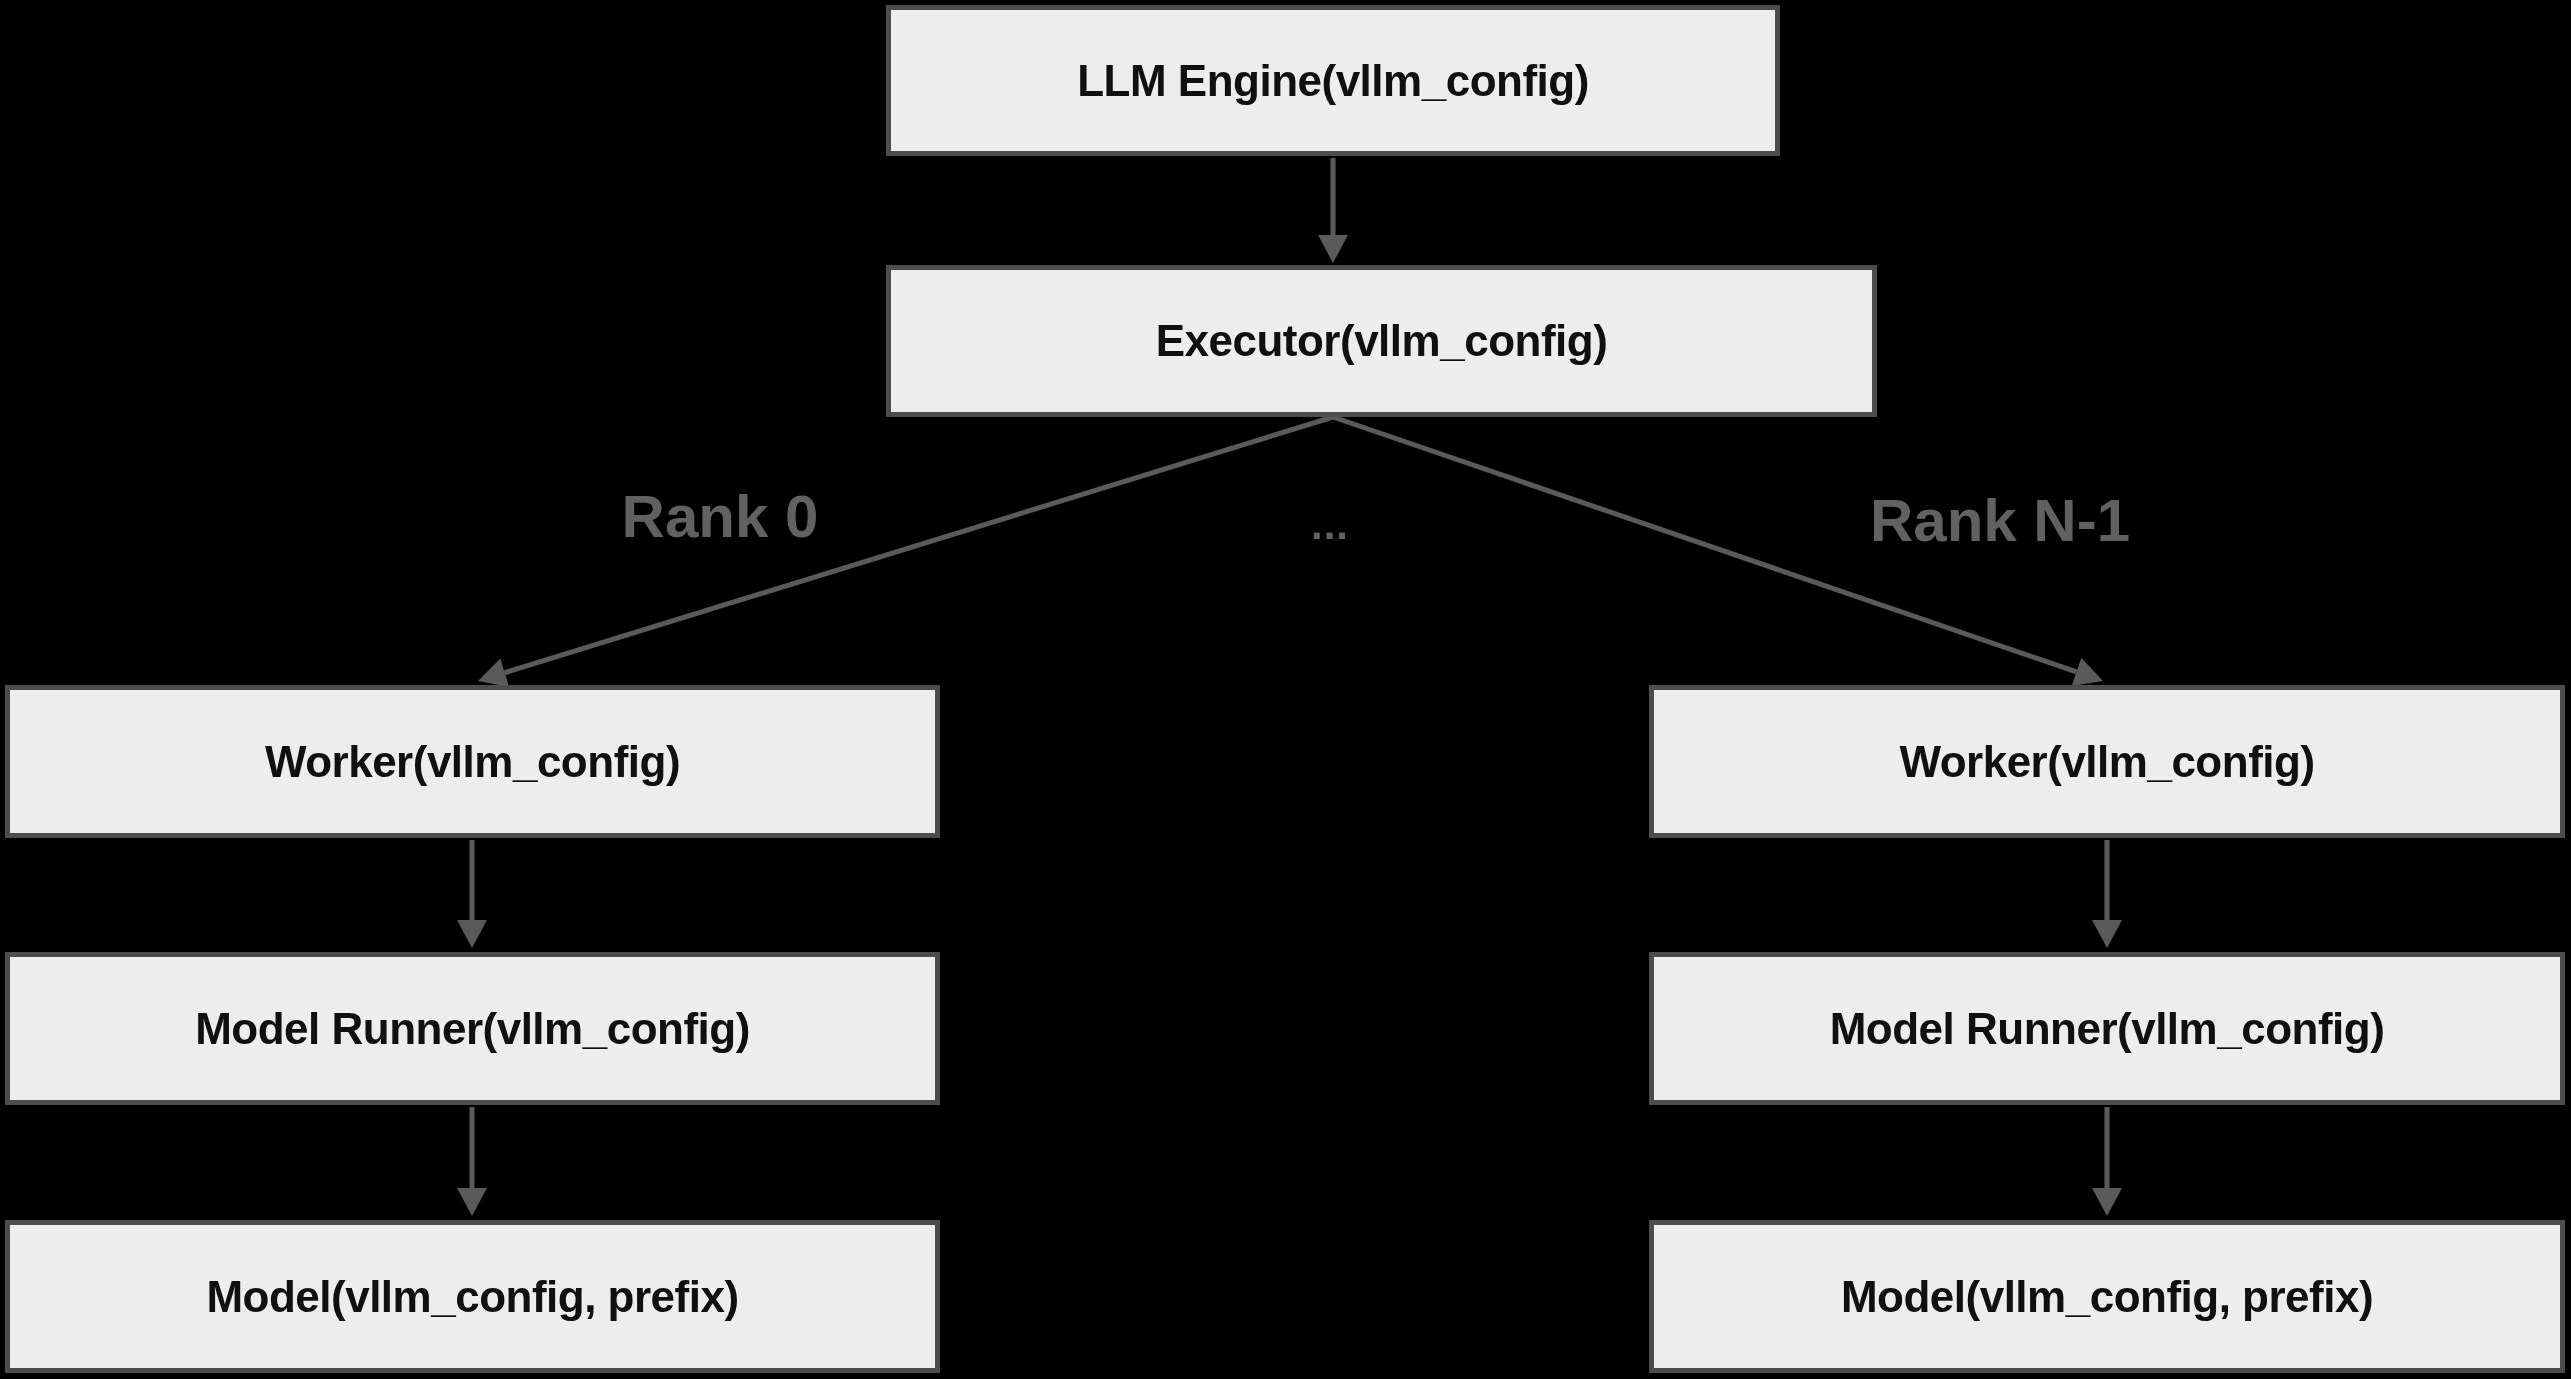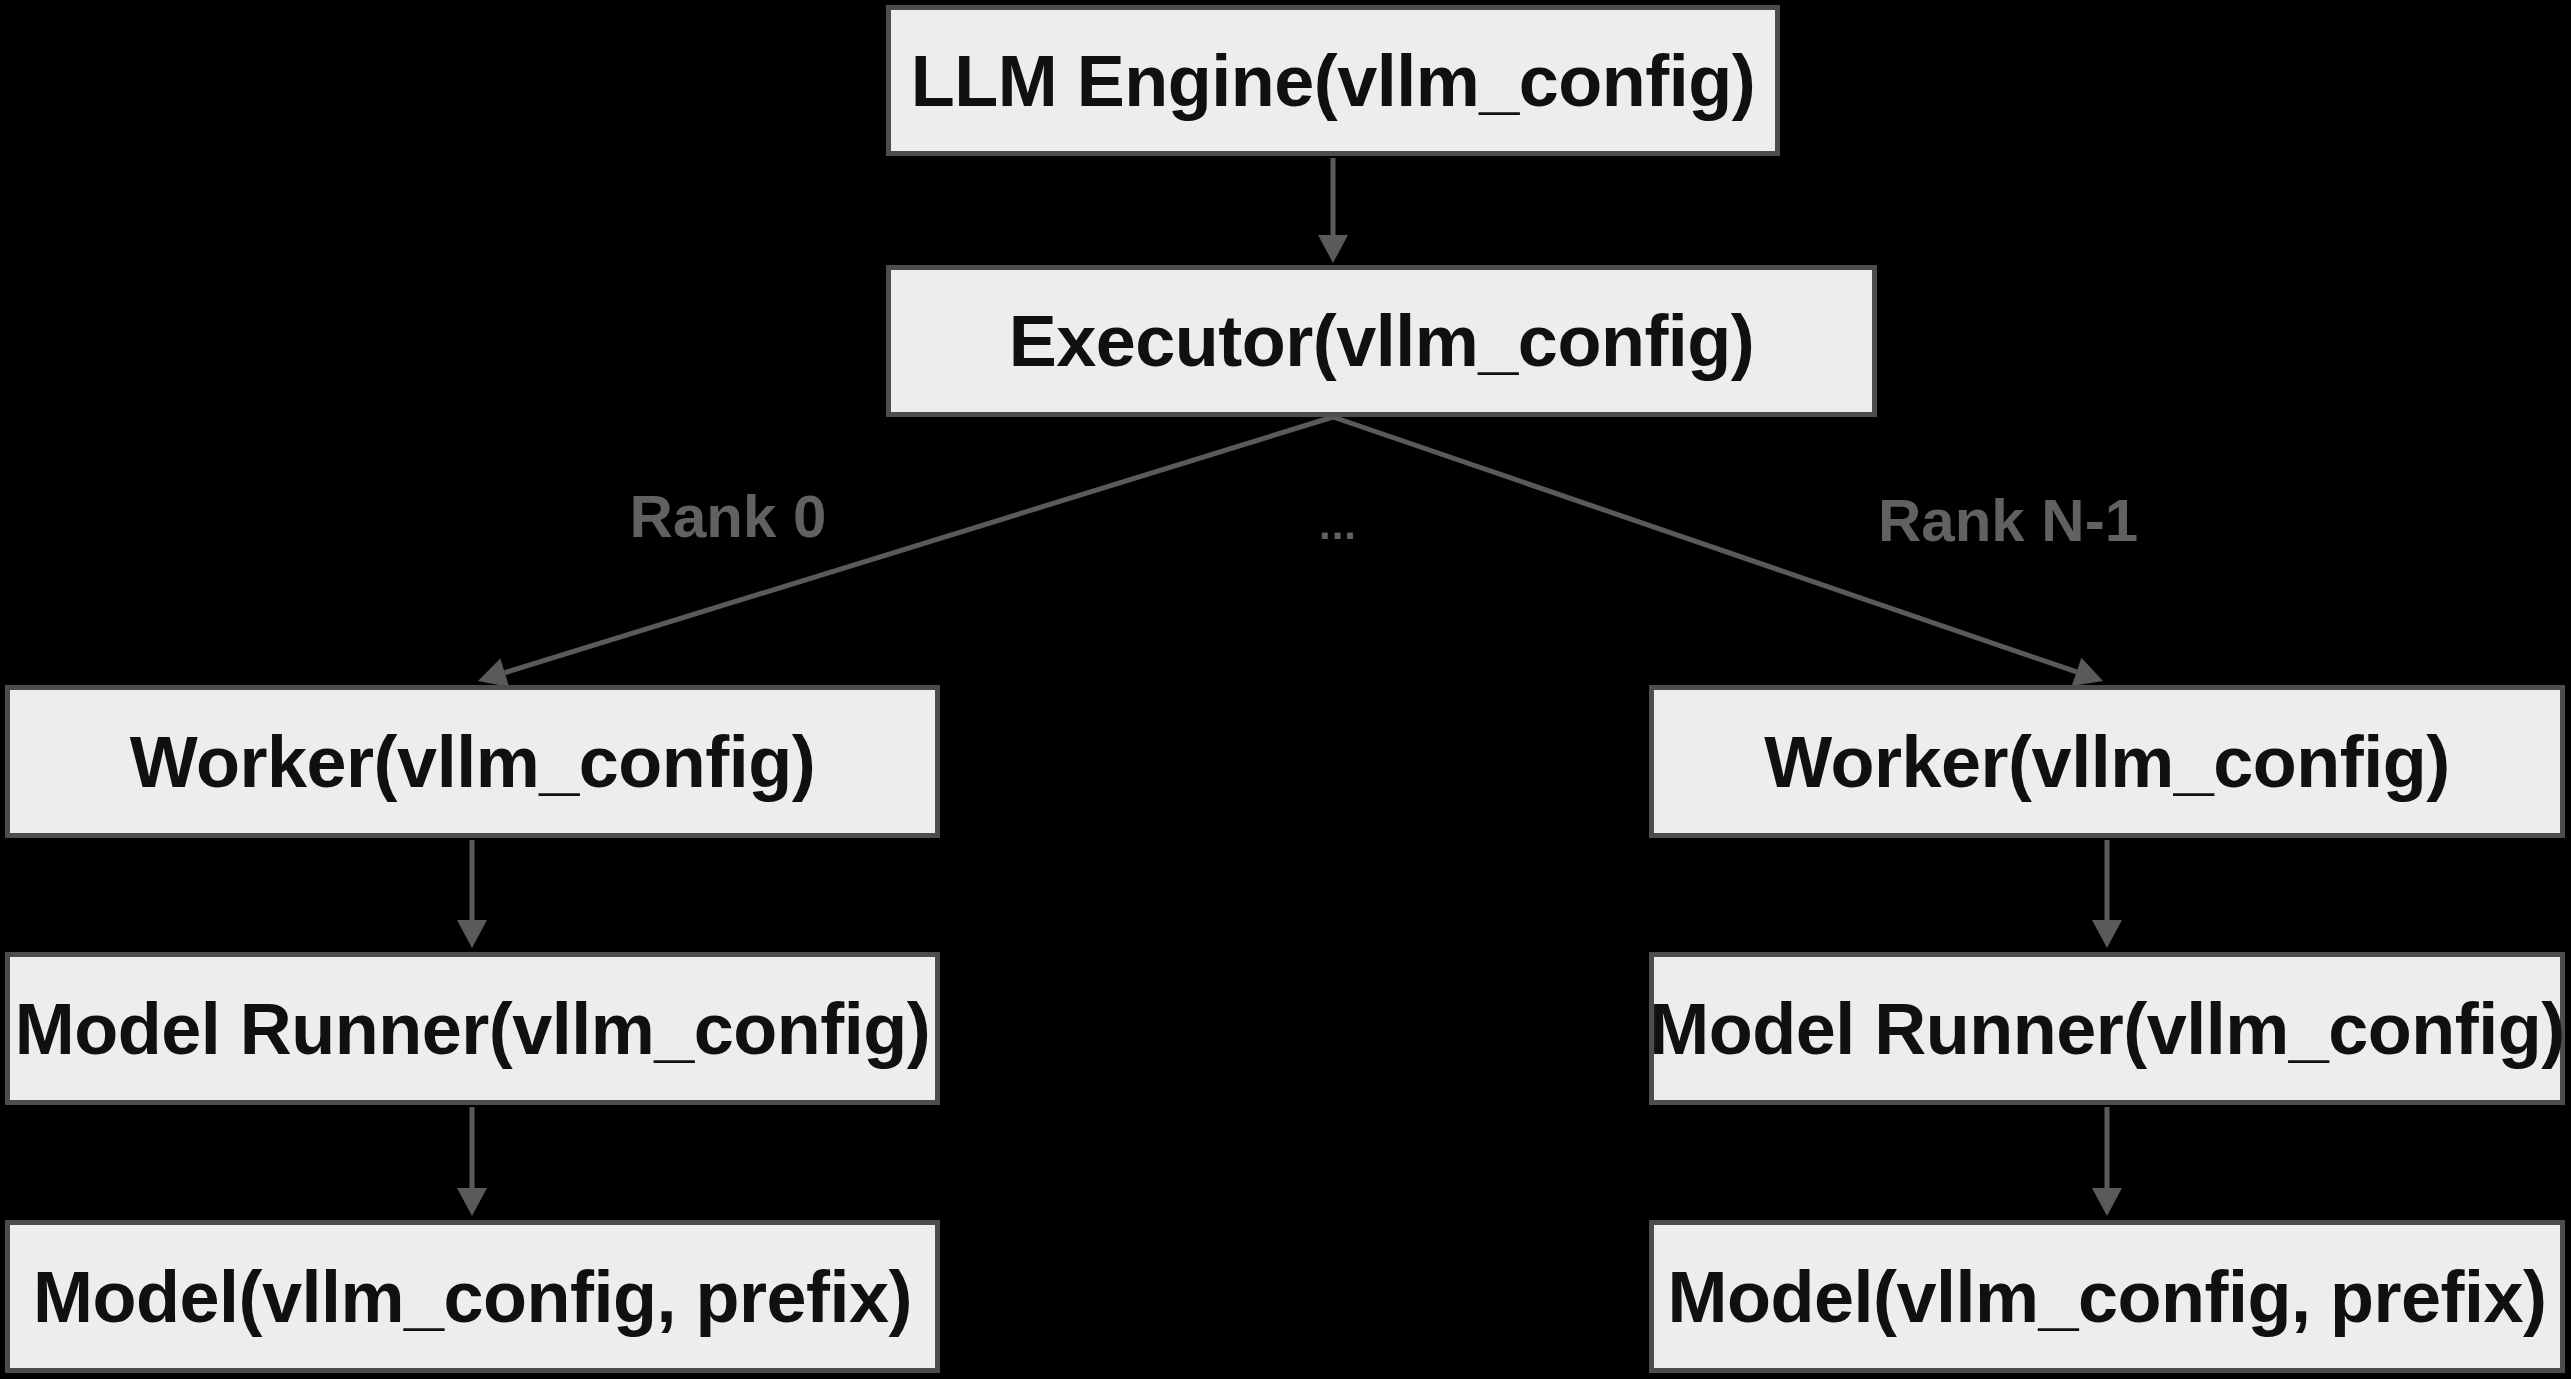--- a/index.html
+++ b/index.html
@@ -26,34 +26,33 @@
     position:absolute;left:0;top:0;
     width:2571px;height:1379px;
   }
   .node{
     position:absolute;
     background:var(--node-fill);
     border:5px solid var(--node-border);
     display:flex;align-items:center;justify-content:center;
   }
   .node-label{
-    font-size:72px;
+    font-size:44px;
     font-weight:bold;
     letter-spacing:-0.5px;
     color:var(--node-text);
     white-space:nowrap;
   }
   .edge-label{
     position:absolute;
     transform:translate(-50%,-50%);
     font-size:60px;
     font-weight:bold;
     color:var(--label);
     white-space:nowrap;
-    margin-left:8px;
   }
   .edge-label.dots{
     font-size:42px;
     letter-spacing:1px;
     color:var(--label);
   }
 </style>
 </head>
 <body>
 

